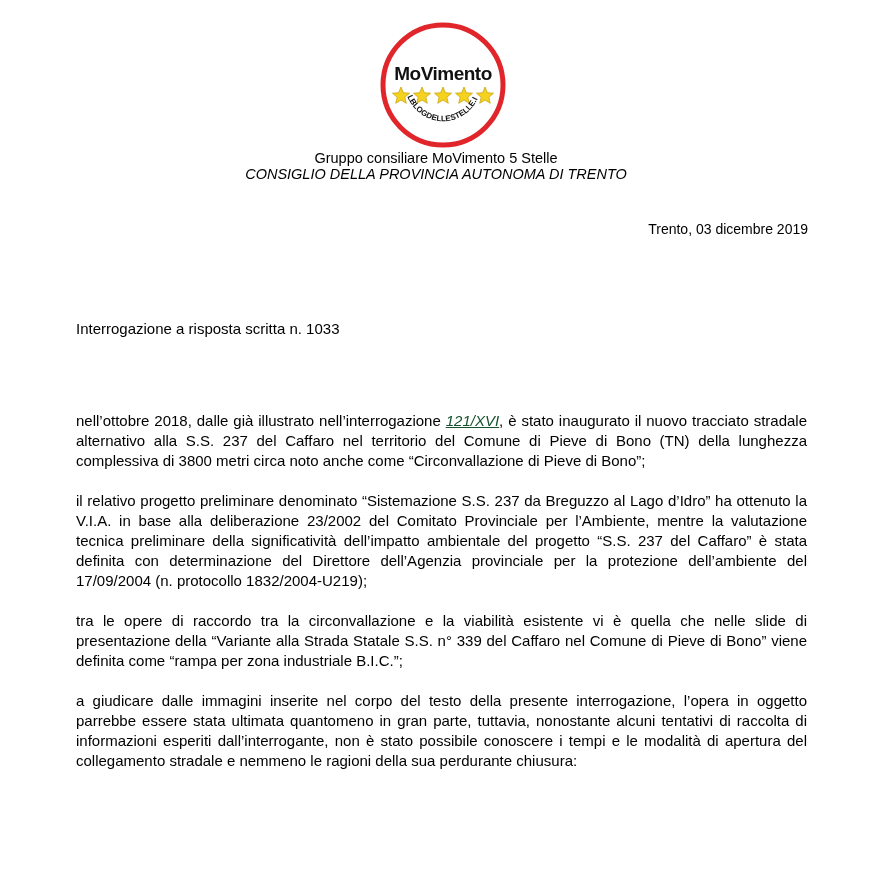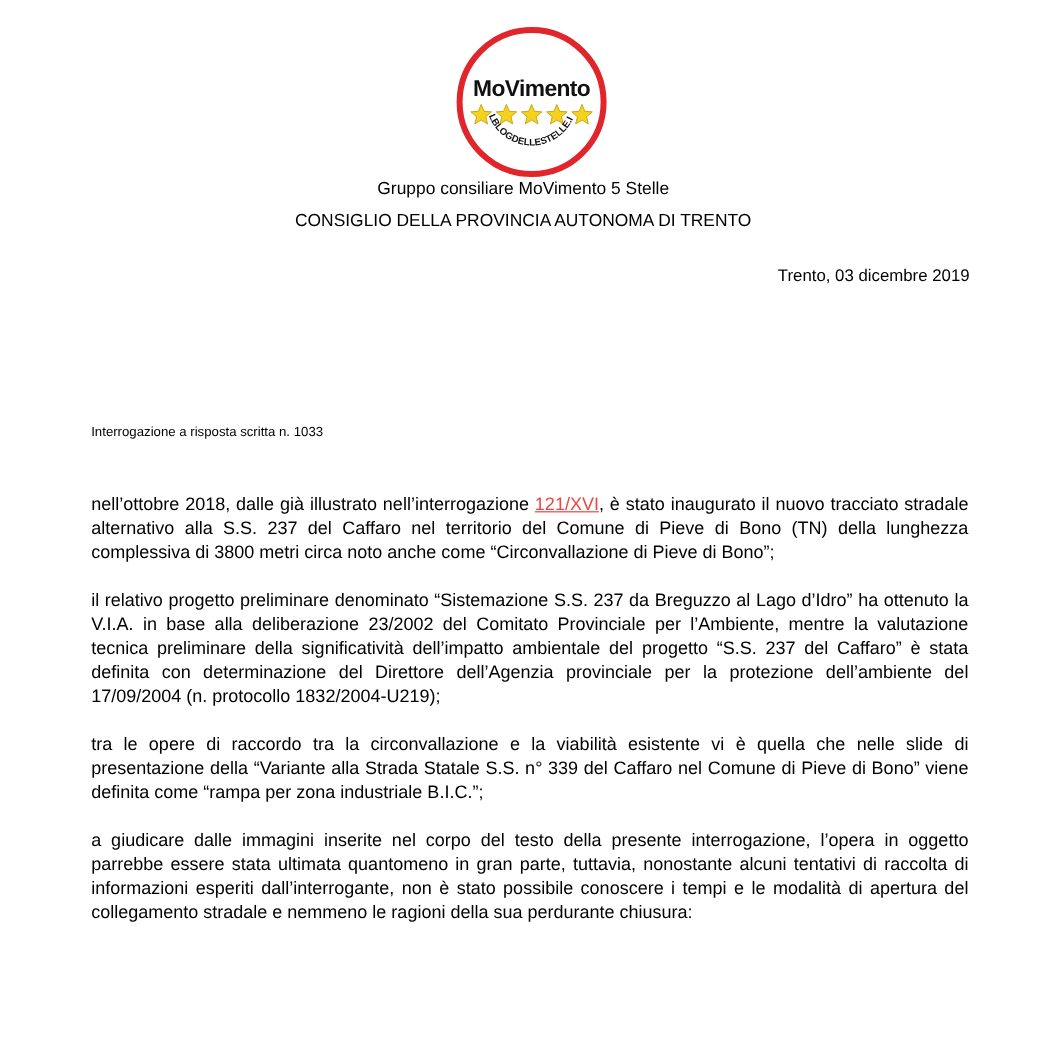--- a/index.html
+++ b/index.html
@@ -8,37 +8,37 @@
       font-family: "Liberation Sans", sans-serif; color: #000;
     }
     .logo {
       position: absolute; left: 378px; top: 20px; width: 130px; height: 130px;
     }
     .header {
       position: absolute; left: 0; width: 872px; text-align: center;
       font-size: 14.5px; line-height: 16px;
     }
     .header.l1 { top: 150px; }
-    .header.l2 { top: 176px; }
+    .header.l2 { top: 166px; font-style: italic; }
     .date {
       position: absolute; top: 220px; right: 76px; font-size: 14px; line-height: 18px;
     }
     .addr {
       position: absolute; left: 76px; top: 247px; font-size: 15px; line-height: 20px;
     }
     .subject {
-      position: absolute; left: 76px; top: 351px; font-size: 11px; line-height: 18px;
+      position: absolute; left: 76px; top: 320px; font-size: 15px; line-height: 18px;
     }
     .body {
       position: absolute; left: 76px; top: 411px; width: 731px;
       font-size: 15px; line-height: 20px; text-align: justify;
     }
     .body p { margin: 0 0 20px 0; }
     .body p.last { margin-bottom: 0; }
-    a.ref { color: #ef4444; text-decoration: underline; }
+    a.ref { color: #14532d; text-decoration: underline; font-style: italic; }
   </style>
 </head>
 <body>
 
 <div class="logo">
   <svg width="130" height="130" viewBox="0 0 130 130">
     <defs>
       <path id="arcPath" d="M 30 78 A 38 38 0 0 0 100 78" fill="none"></path>
     </defs>
     <circle cx="65" cy="65" r="60" fill="#ffffff" stroke="#e0262b" stroke-width="5"></circle>

